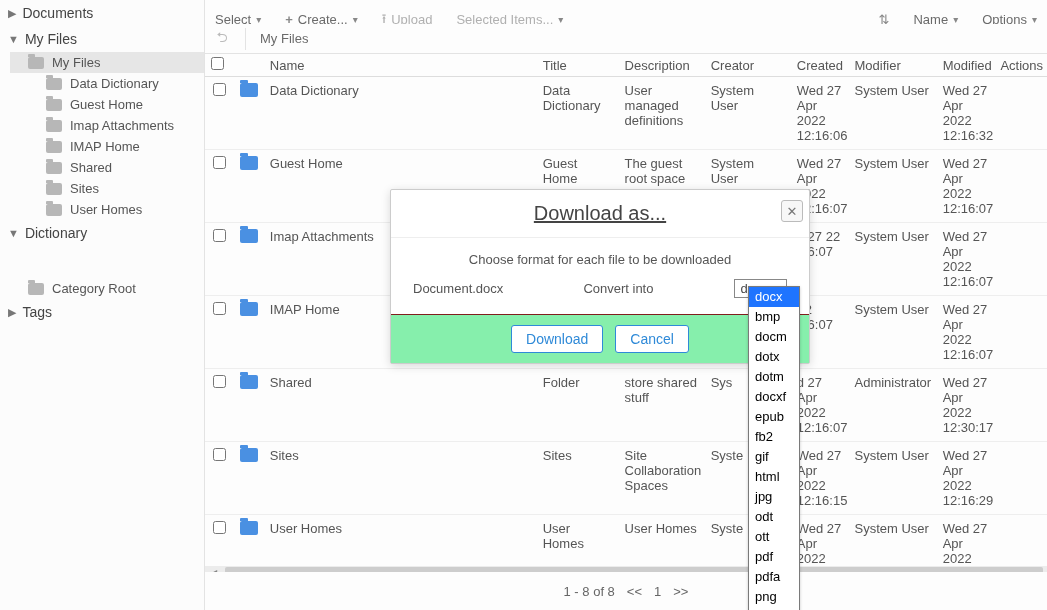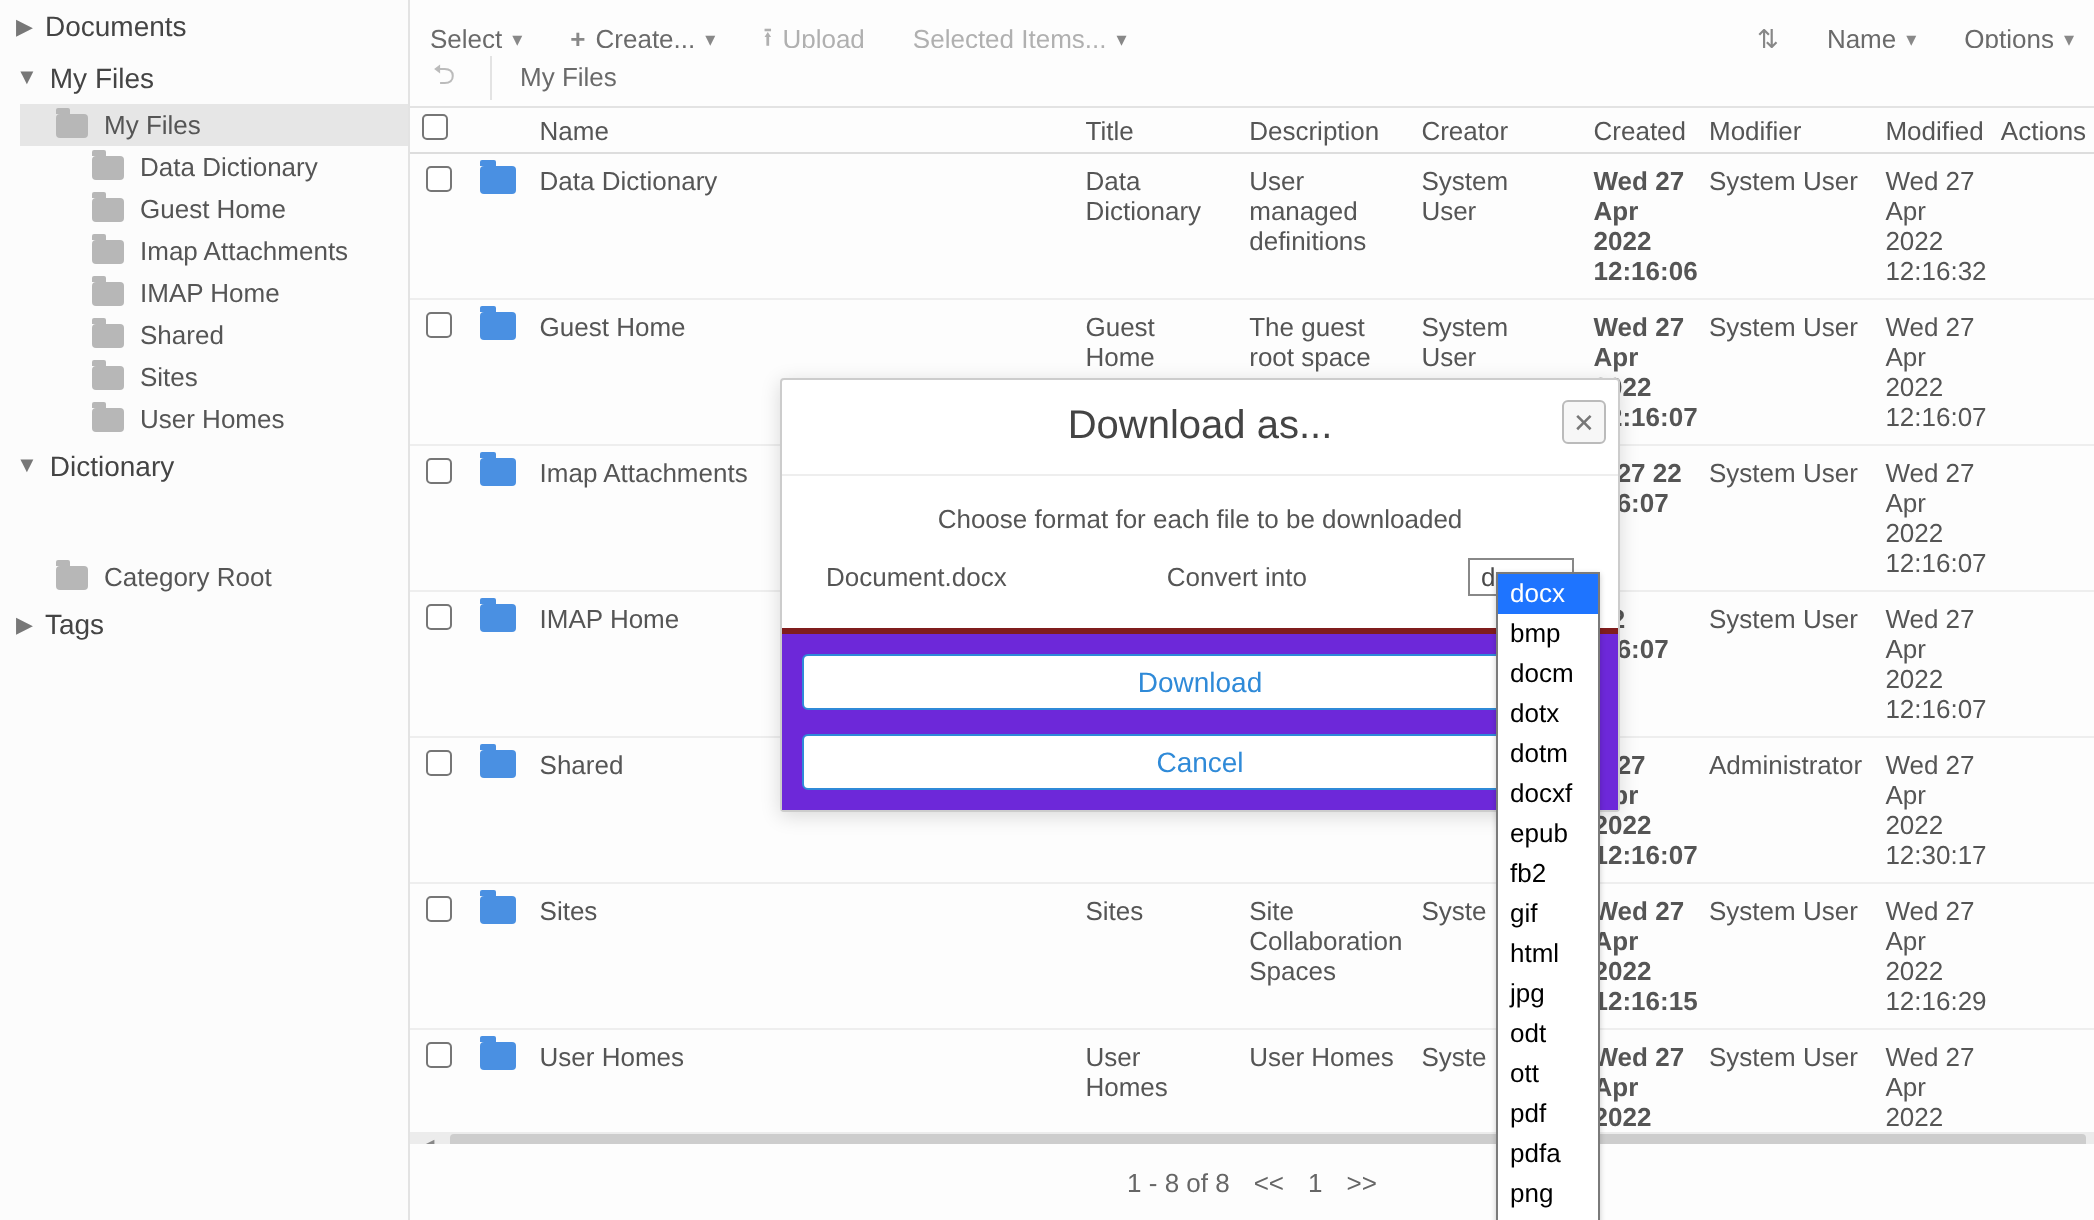--- a/index.html
+++ b/index.html
@@ -34,21 +34,21 @@
   .main { position:absolute; left:205px; top:54px; right:0; bottom:0; overflow:hidden; background:#fdfdfd; }
   table.grid { border-collapse:collapse; width:100%; table-layout:fixed; }
   table.grid th { text-align:left; font-weight:normal; color:#555; background:#fdfdfd; border-bottom:1px solid #ddd; padding:3px 6px; font-size:13px; }
   table.grid td { vertical-align:top; padding:6px; border-bottom:1px solid #eee; color:#555; }
   .col-chk { width:28px; text-align:center; }
   .col-ico { width:28px; }
   .col-name { width:260px; }
   .col-title { width:78px; }
   .col-desc { width:82px;margin-left:20px; }
   .col-creator { width:82px; }
-  .col-created { width:55px;font-weight:bold; }
+  .col-created { width:55px; }
   .col-modifier { width:84px; }
   .col-modified { width:55px; }
   .col-actions { width:50px; }
   .folder-blue { width:18px; height:14px; background:#4a90e2; border-radius:2px; position:relative; display:inline-block; }
   .folder-blue::before { content:""; position:absolute; top:-3px; left:0; width:8px; height:3px; background:#4a90e2; border-radius:1px 1px 0 0; }
   .doc-pencil { color:#888; font-size:14px; }
   .name-cell { color:#555; }
 
   
   .hscroll-track { position:absolute; left:205px; right:0; bottom:30px; height:14px; background:#ececec; }
@@ -57,30 +57,30 @@
 
   
   .pager { position:absolute; left:205px; right:0; bottom:0; height:38px; display:flex; align-items:center; justify-content:center; background:#fdfdfd; color:#666; gap:12px; font-size:13px; }
 
   
   .mask { position:absolute; inset:0; background:rgba(255,255,255,0); }
 
   
   .modal { position:absolute; left:390px; top:189px; width:420px; background:#fff; border:1px solid #ccc; box-shadow:0 2px 10px rgba(0,0,0,0.15); border-radius:2px; }
   .modal-head { display:flex; align-items:center; justify-content:center; position:relative; height:48px; border-bottom:1px solid #eee; }
-  .modal-title { font-size:20px; color:#444; font-weight:300; }
+  .modal-title { font-size:20px; color:#444; font-weight:300;text-decoration:underline; }
   .modal-close { position:absolute; right:6px; top:10px; width:22px; height:22px; border:1px solid #bbb; border-radius:3px; display:flex; align-items:center; justify-content:center; color:#777; font-size:13px; cursor:pointer; background:#f7f7f7; }
   .modal-body { padding:14px 22px 18px; }
   .modal-body .hint { text-align:center; color:#555; margin-bottom:14px; }
   .modal-row { display:flex; align-items:center; justify-content:space-between; }
   .modal-row .lbl { color:#555; }
   .modal-select { border:1px solid #888; background:#fff; font-size:13px; padding:1px 18px 1px 6px; appearance:none; position:relative; }
   .select-wrap { position:relative; }
   .select-wrap::after { content:"▾"; position:absolute; right:4px; top:2px; font-size:11px; color:#333; pointer-events:none; }
-  .modal-foot { border-top:3px solid #7f1d1d; background:#6d28d9; padding:10px; display:flex; justify-content:center; gap:12px;flex-direction:column; }
+  .modal-foot { border-top:1px solid #7f1d1d; background:#86efac; padding:10px; display:flex; justify-content:center; gap:12px; }
   .btn { border:1px solid #2f8ad8; color:#2f8ad8; background:#fff; padding:5px 14px; border-radius:3px; font-size:14px; cursor:pointer; }
 
   
   .dropdown { position:absolute; left:748px; top:286px; width:52px; background:#fff; border:1px solid #7a7a7a; z-index:50; box-shadow:0 1px 3px rgba(0,0,0,0.2); }
   .dropdown .opt { padding:1px 6px; font-size:13px; color:#000000; cursor:pointer; line-height:18px; }
   .dropdown .opt.selected { background:#1e74ff; color:#fff; }
 
   input[type=checkbox] { margin:0; }
 </style>
 </head>

